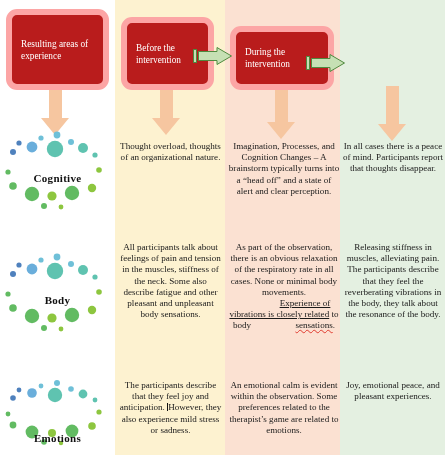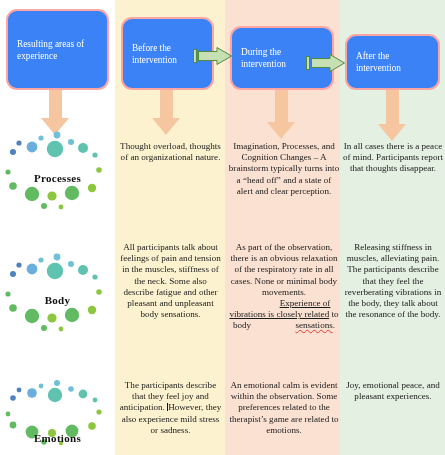--- a/index.html
+++ b/index.html
@@ -15,22 +15,22 @@
   
   .band{position:absolute;top:0;bottom:0;}
   .band-1{left:0;width:115px;background:#ffffff;}
   .band-2{left:115px;width:110px;background:#fdf2d0;}
   .band-3{left:225px;width:115px;background:#fbe1d2;}
   .band-4{left:340px;width:105px;background:#e4f0e1;}
 
   
   .hdr{
     position:absolute;
-    background:#3b82f6;
-    border:2px solid #fca5a5;
+    background:#b91c1c;
+    border:6px solid #fca5a5;
     border-radius:11px;
     color:#ffffff;
     font-size:9.3px;
     line-height:1.28;
     box-sizing:border-box;
     padding:6px 7px 4px 9px;
     display:flex;
     align-items:center;
     z-index:4;
   }
@@ -134,23 +134,20 @@
   <div class="dhead dh-4"></div>
 
   <div class="hdr hdr-1">
     <span>Resulting areas of experience</span>
   </div>
   <div class="hdr hdr-3">
     <span>During the intervention</span>
   </div>
   <div class="hdr hdr-2">
     <span>Before the intervention</span>
-  </div>
-  <div class="hdr hdr-4">
-    <span>After the intervention</span>
   </div>
 
   <div class="garrow ga-1">
     <svg width="40" height="22" viewBox="0 0 40 22">
       <rect x="0.5" y="4.5" width="3" height="13" fill="#c6e0b4" stroke="#4f8a3f" stroke-width="1"></rect>
       <path d="M5.5 6.5 H24 V2.5 L38.5 11 L24 19.5 V15.5 H5.5 Z" fill="#c6e0b4" stroke="#4f8a3f" stroke-width="1"></path>
     </svg>
   </div>
   <div class="garrow ga-2">
     <svg width="40" height="22" viewBox="0 0 40 22">
@@ -174,21 +171,21 @@
       <circle cx="99" cy="42" r="2.8" fill="#8dc63f"></circle>
       <circle cx="13" cy="58" r="3.8" fill="#62bb62"></circle>
       <circle cx="32" cy="66" r="7.2" fill="#62bb62"></circle>
       <circle cx="52" cy="68" r="4.6" fill="#8dc63f"></circle>
       <circle cx="72" cy="65" r="7.2" fill="#62bb62"></circle>
       <circle cx="92" cy="60" r="4.2" fill="#8dc63f"></circle>
       <circle cx="44" cy="78" r="3.0" fill="#62bb62"></circle>
       <circle cx="61" cy="79" r="2.4" fill="#8dc63f"></circle>
     </svg>
   </div>
-  <div class="rowlabel rl-1">Processes</div>
+  <div class="rowlabel rl-1">Cognitive</div>
 
   <div class="cluster cl-2">
     <svg width="115" height="96" viewBox="0 0 115 96">
       <circle cx="41" cy="10" r="2.6" fill="#6fc0d8"></circle>
       <circle cx="57" cy="7" r="3.4" fill="#6fc0d8"></circle>
       <circle cx="19" cy="15" r="2.6" fill="#4f81bd"></circle>
       <circle cx="32" cy="19" r="5.4" fill="#6aaedb"></circle>
       <circle cx="55" cy="21" r="8.2" fill="#5fc3b0"></circle>
       <circle cx="71" cy="14" r="3.0" fill="#6fc0d8"></circle>
       <circle cx="83" cy="20" r="5.0" fill="#5fc3b0"></circle>

